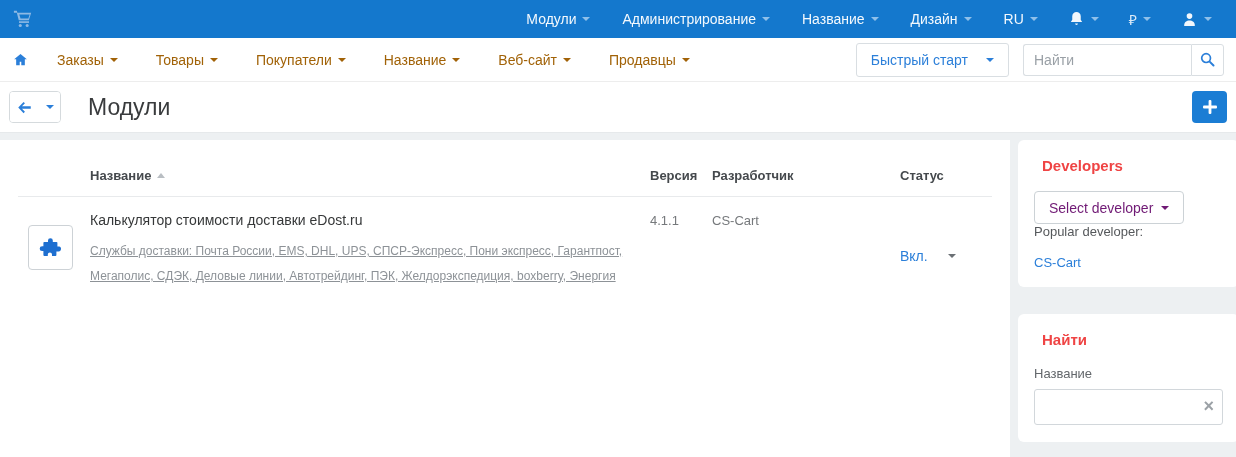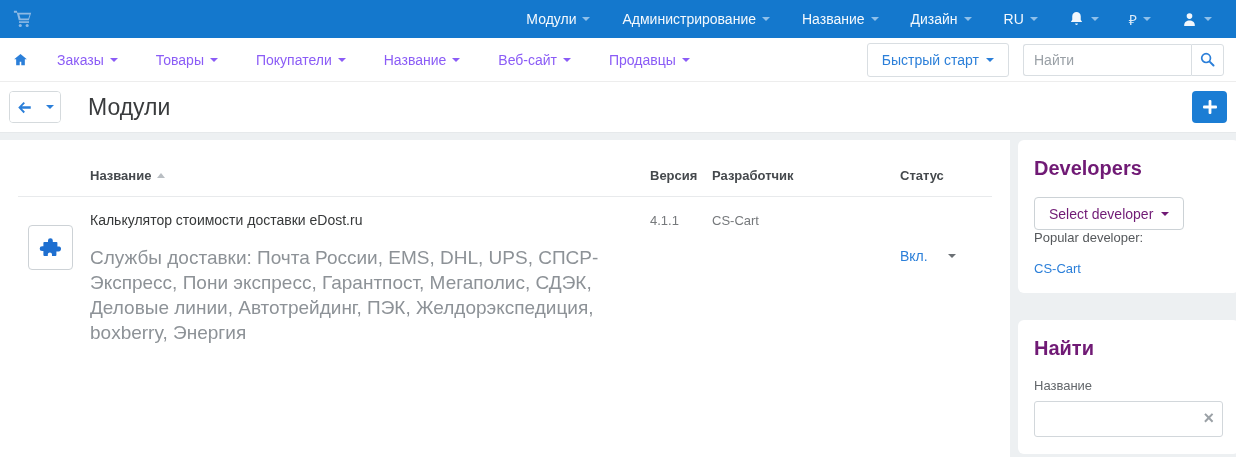--- a/index.html
+++ b/index.html
@@ -28,24 +28,24 @@
   }
   .caret-light { color:#8fc0ea; }
   .topbar .rub { font-size:14px; color:#dcebf8; }
 
   
   .navbar {
     height:44px; background:#ffffff; border-bottom:1px solid #ededed;
     display:flex; align-items:center; padding:0 12px;
   }
   .nav-items { display:flex; align-items:center; gap:38px; margin-left:28px; }
-  .nav-item { display:flex; align-items:center; gap:6px; color:#8b5cf6; font-size:14px; cursor:pointer; white-space:nowrap; }
+  .nav-item { display:flex; align-items:center; gap:6px; color:#a16207; font-size:14px; cursor:pointer; white-space:nowrap; }
   .nav-right { margin-left:auto; display:flex; align-items:center; }
   .btn-quick {
-    display:flex; align-items:center; gap:7px;
+    display:flex; align-items:center; gap:18px;
     border:1px solid #d9dee2; border-radius:3px; background:#fff;
     color:#2b7fd9; font-size:14px; padding:16px 14px; height:31px; cursor:pointer;
     margin-right:14px;
   }
   .search-group { display:flex; align-items:center; }
   .search-input {
     width:168px; height:32px; border:1px solid #d9dee2; border-right:none;
     border-radius:3px 0 0 3px; padding:0 10px; font-size:14px; color:#333;
     font-family:"Liberation Sans", sans-serif; outline:none;
   }
@@ -95,31 +95,31 @@
     border-left:4px solid transparent; border-right:4px solid transparent;
     border-bottom:5px solid #b9bec3;
   }
   .table-row { padding:9px 0 20px; margin-left:18px; width:974px; }
   .addon-icon-box {
     width:45px; height:45px; border:1px solid #cdd2d6; border-radius:4px;
     margin-left:10px; margin-top:19px; display:flex; align-items:center; justify-content:center;
     background:#fff;
   }
   .addon-name { font-size:14px; color:#363839; margin-top:6px; cursor:pointer; }
-  .addon-desc { font-size:19px; color:#8d9297; line-height:25px; margin-top:17px; max-width:556px; }
+  .addon-desc { font-size:12px; color:#8d9297; line-height:25px; margin-top:11px; max-width:556px;text-decoration:underline; }
   .cell-version, .cell-developer { padding-top:7px; color:#76797c; font-size:13px; }
   .cell-status { padding-top:42px; }
   .status-link { color:#2b7fd9; font-size:14px; cursor:pointer; display:inline-flex; align-items:center; gap:20px; }
   .status-link .caret { color:#6b7075; }
 
   
   .sidebar { margin-left:8px; width:221px; display:flex; flex-direction:column; }
   .card { background:#fff; border-radius:6px; padding:17px 16px; width:221px; }
   .card + .card { margin-top:27px; }
-  .card h3 { font-size:20px; color:#701a75; font-weight:bold; }
+  .card h3 { font-size:15px; color:#ef4444; font-weight:bold;margin-left:8px; }
   .btn-select-dev {
     margin-top:17px; display:inline-flex; align-items:center; gap:8px;
     border:1px solid #ccd2d6; border-radius:4px; background:#fff;
     color:#701a75; font-size:14px; padding:0 14px; height:33px; cursor:pointer;
   }
   .popular-label { color:#55585b; font-size:13px; }
   .dev-link { display:inline-block; margin-top:16px; color:#2b7fd9; font-size:13px; cursor:pointer; text-decoration:none; }
   .field-label { margin-top:18px; color:#63676b; font-size:13px; }
   .clear-input-wrap { position:relative; margin-top:8px; }
   .sidebar-name-input {

